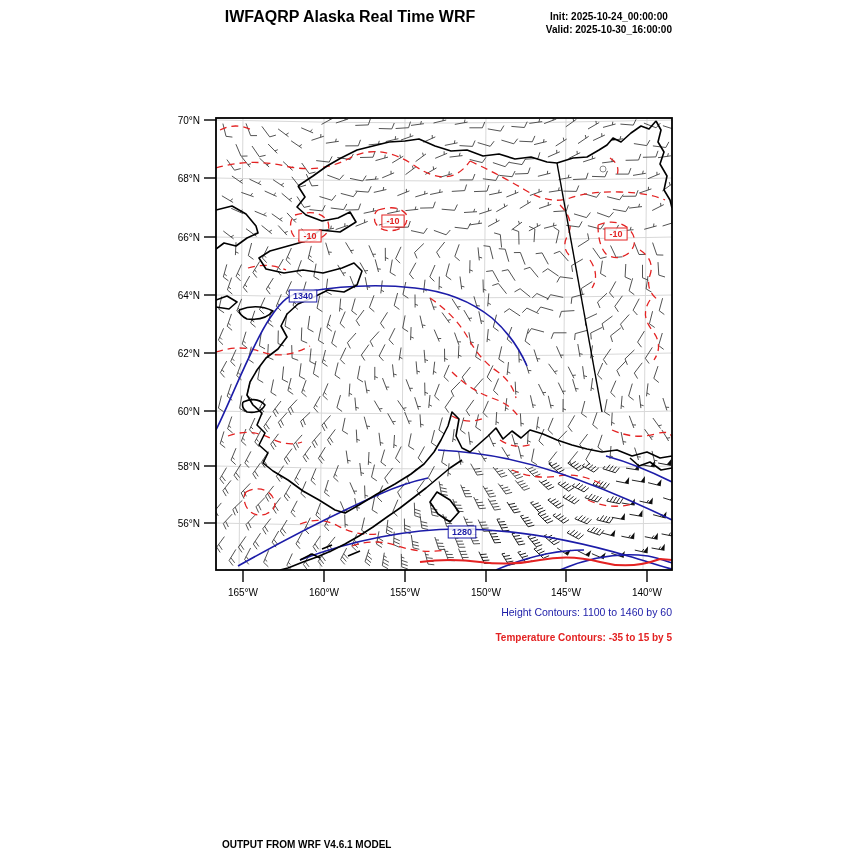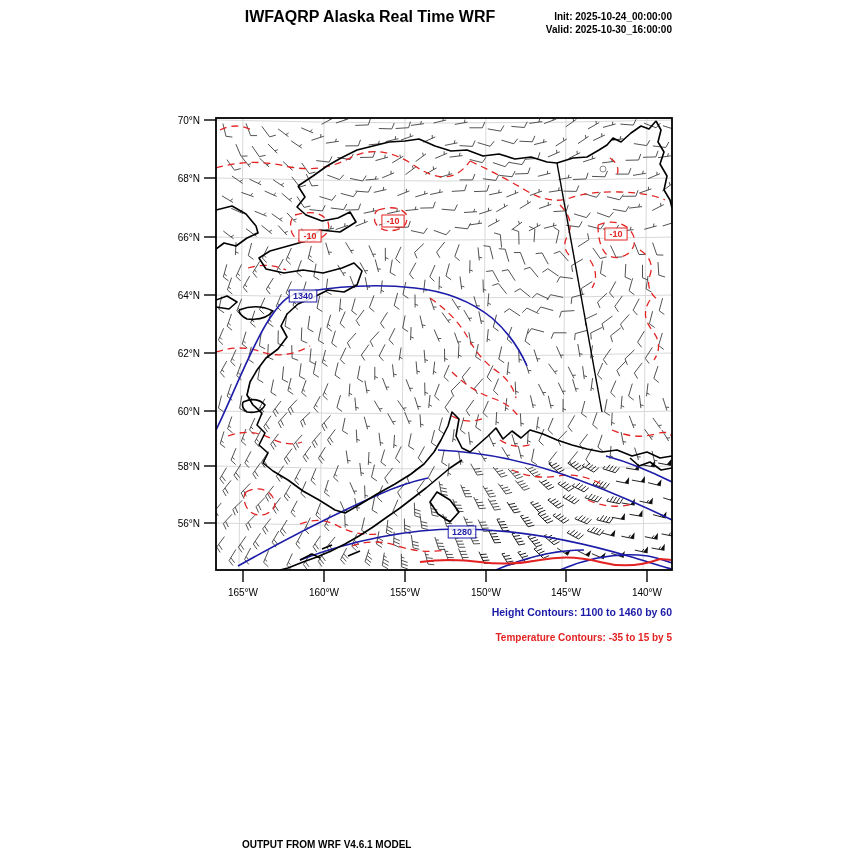--- a/index.html
+++ b/index.html
@@ -1,22 +1,22 @@
 <!DOCTYPE html>
 <html><head>
 <meta charset="utf-8">
 <style>
   html,body{margin:0;padding:0;background:#ffffff;}
   .page{position:relative;width:850px;height:850px;background:#fff;
         font-family:"Liberation Sans",sans-serif;color:#000;overflow:hidden;}
-  .abs{position:absolute;margin-left:20px;}
+  .abs{position:absolute;}
   .title{left:350px;top:8px;transform:translateX(-50%);font-size:16px;font-weight:700;white-space:nowrap;}
-  .init-block{right:178px;top:10px;text-align:right;font-size:10px;font-weight:700;line-height:13px;white-space:nowrap;}
+  .init-block{right:178px;top:10px;text-align:center;font-size:10px;font-weight:700;line-height:13px;white-space:nowrap;}
   .var-legend{left:222px;top:62px;font-size:10px;font-weight:400;line-height:13.5px;white-space:pre;}
-  .hc-line{right:178px;top:606px;font-size:10.5px;font-weight:700;white-space:nowrap;}
+  .hc-line{right:178px;top:606px;font-size:10.5px;font-weight:400;white-space:nowrap;}
   .tc-line{right:178px;top:632px;font-size:10px;font-weight:700;white-space:nowrap;}
   .footer{left:222px;top:811px;font-size:10px;font-weight:700;line-height:13.5px;white-space:pre;}
   svg#map-svg{position:absolute;left:0;top:0;}
   .axis-text{font-family:"Liberation Sans",sans-serif;font-size:10px;fill:#000;}
   .clabel{font-family:"Liberation Sans",sans-serif;font-weight:700;}
 </style>
 </head>
 <body>
 
 <div class="page">

